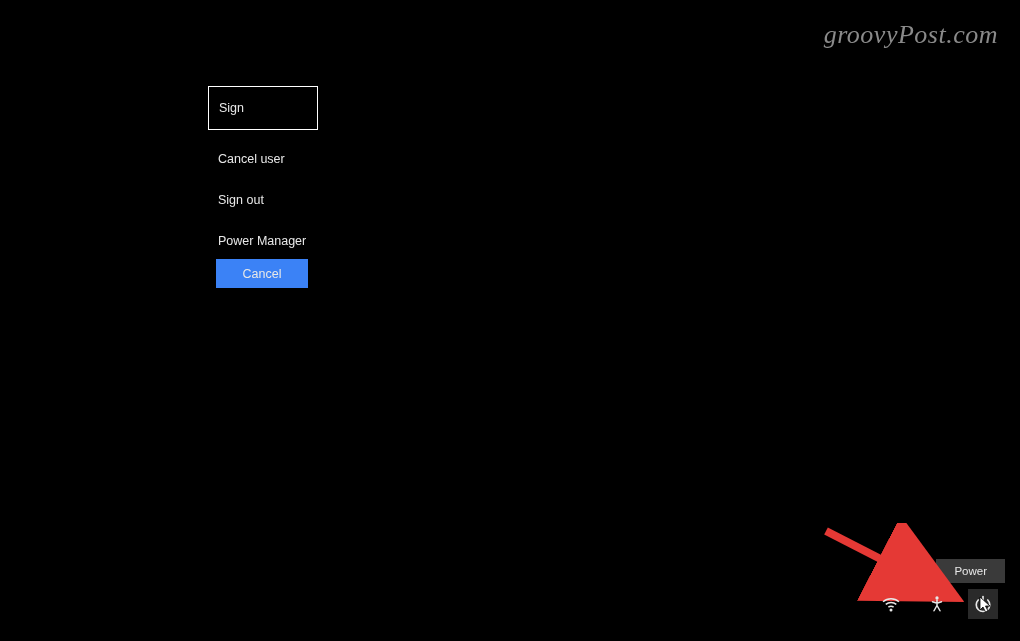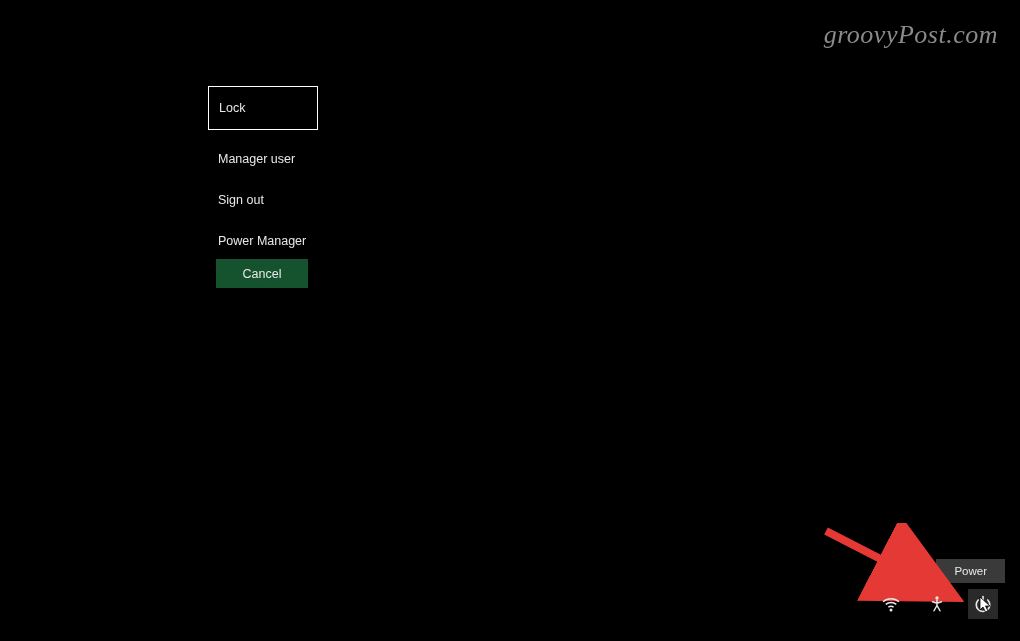--- a/index.html
+++ b/index.html
@@ -45,21 +45,21 @@
       border: 1.5px solid #ffffff;
       padding: 14px 10px;
       margin-bottom: 14px;
     }
     .cancel-button {
       position: absolute;
       left: 216px;
       top: 259px;
       width: 92px;
       height: 29px;
-      background: #14532d;
+      background: #3b82f6;
       color: #e8e8e8;
       font-size: 12.5px;
       font-weight: 400;
       display: flex;
       align-items: center;
       justify-content: center;
       cursor: pointer;
       border: none;
       font-family: inherit;
     }
@@ -106,22 +106,22 @@
       pointer-events: none;
       z-index: 10;
     }
   </style>
 </head>
 <body>
 
 <div class="watermark">groovyPost.com</div>
 
 <div class="menu-container">
-  <div class="menu-item selected">Lock</div>
-  <div class="menu-item">Manager user</div>
+  <div class="menu-item selected">Sign</div>
+  <div class="menu-item">Cancel user</div>
   <div class="menu-item">Sign out</div>
   <div class="menu-item">Power Manager</div>
 </div>
 
 <button class="cancel-button">Cancel</button>
 
 <div class="power-tooltip">Power</div>
 
 <svg class="arrow-annotation" width="150" height="90" viewBox="0 0 150 90">
   <defs>

